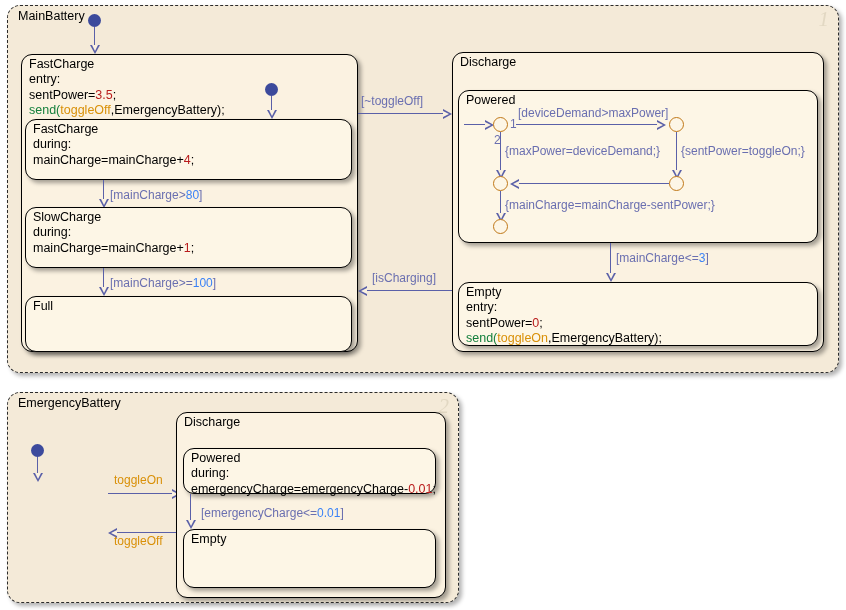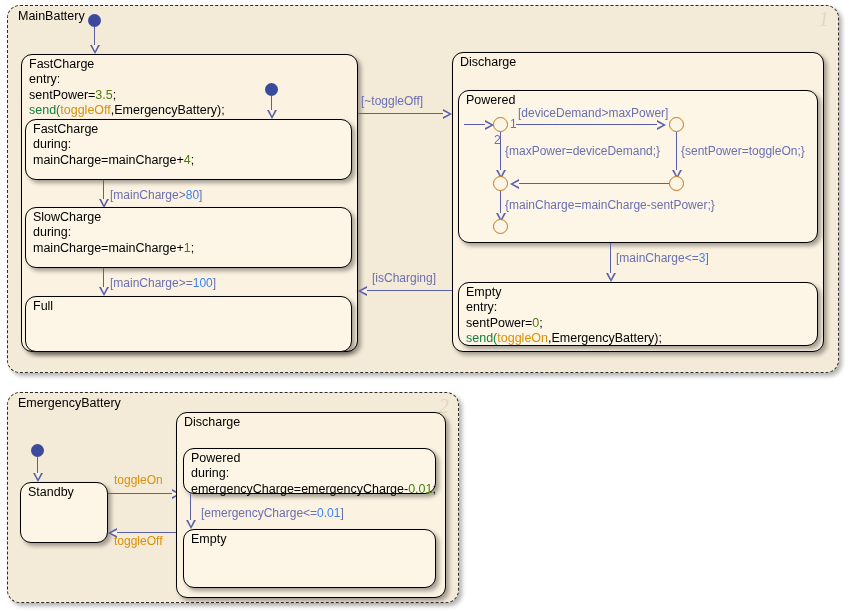--- a/index.html
+++ b/index.html
@@ -80,21 +80,21 @@
     font-size: 12.5px;
     line-height: 15.5px;
     color: #000;
     white-space: nowrap;
   }
   .state-body div { white-space: nowrap; }
 
   
   .kw    { color: #15803d; }
   .evt   { color: #d99008; }
-  .num   { color: #4d7c0f; }
+  .num   { color: #b91c1c; }
 
   
   .line {
     position: absolute;
     background: #5a60a8;
   }
   .hline { height: 1.4px; }
   .vline { width: 1.4px; }
 
   
@@ -331,23 +331,20 @@
     <span class="chart-label">EmergencyBattery</span>
     <span class="chart-number">2</span>
   </div>
 
   <div class="default-dot" style="left:31px; top:444px;"></div>
   <div class="line vline" style="left:37px; top:457px; height:16px;"></div>
   <div class="arrow arrow-down" style="left:33px; top:473px;">
       <span class="arrow-down-in"></span>
     </div>
 
-  <div class="state" style="left:20px; top:482px; width:88px; height:61px;">
-    <span class="state-label">Standby</span>
-  </div>
 
   <div class="line hline" style="left:108px; top:493px; width:66px;"></div>
   <div class="arrow arrow-right" style="left:172px; top:489px;">
       <span class="arrow-right-in"></span>
     </div>
   <div class="tlabel evtlabel" style="left:114px; top:473px;">toggleOn</div>
 
   <div class="line hline" style="left:116px; top:532px; width:66px;"></div>
   <div class="arrow arrow-left" style="left:108px; top:528px;">
       <span class="arrow-left-in"></span>

